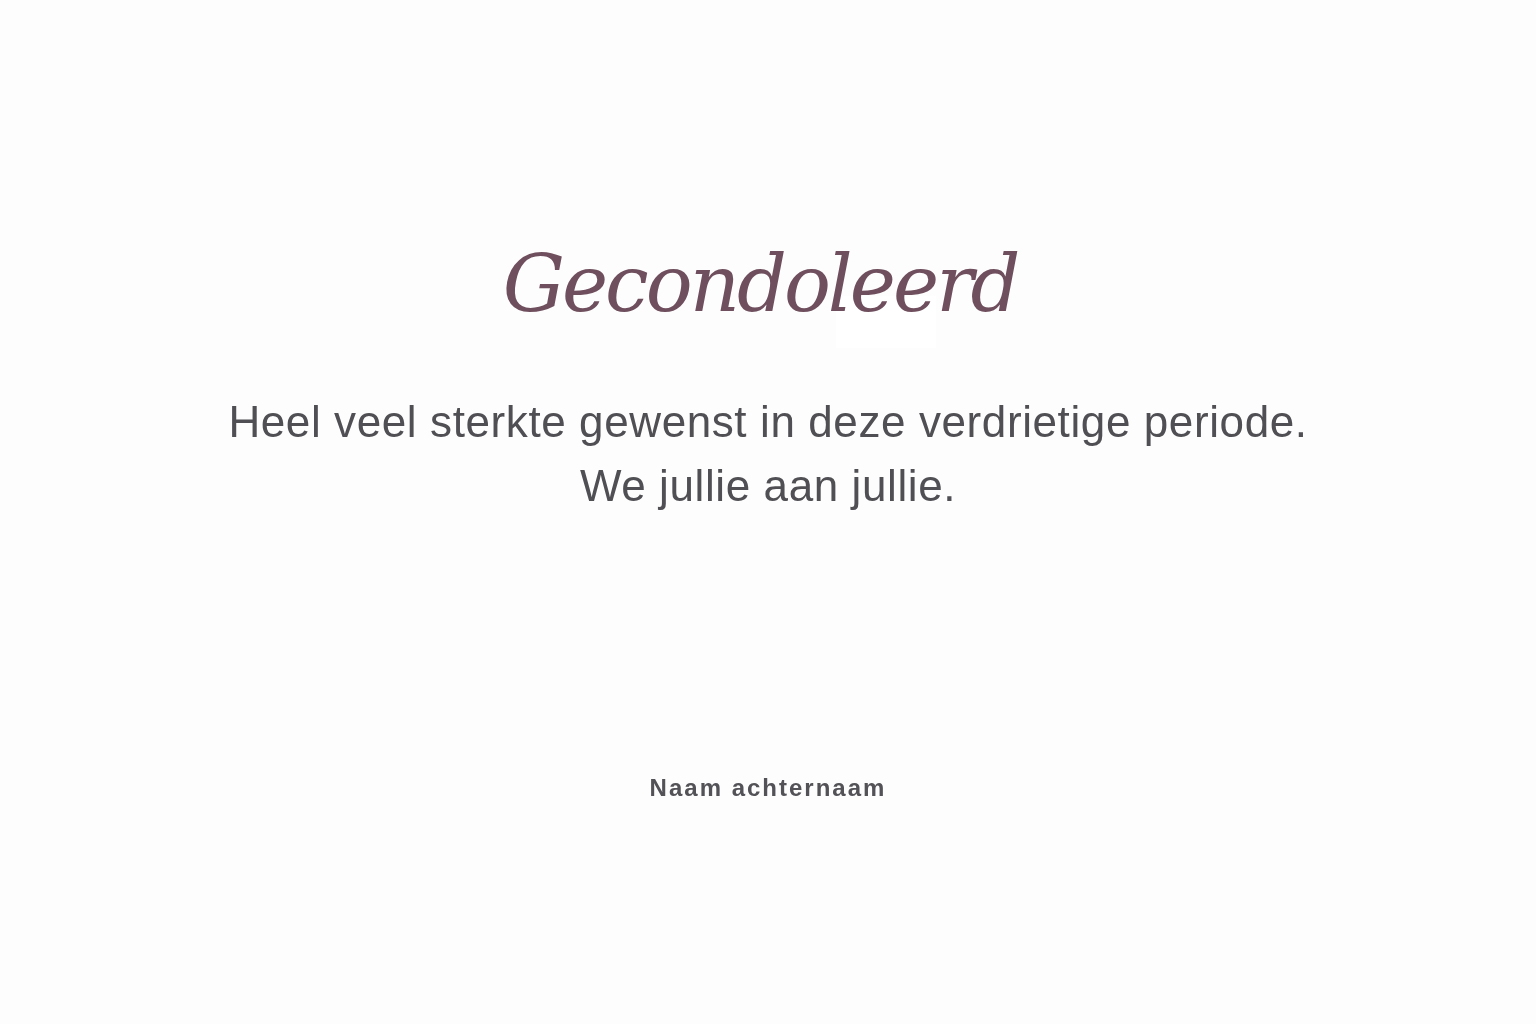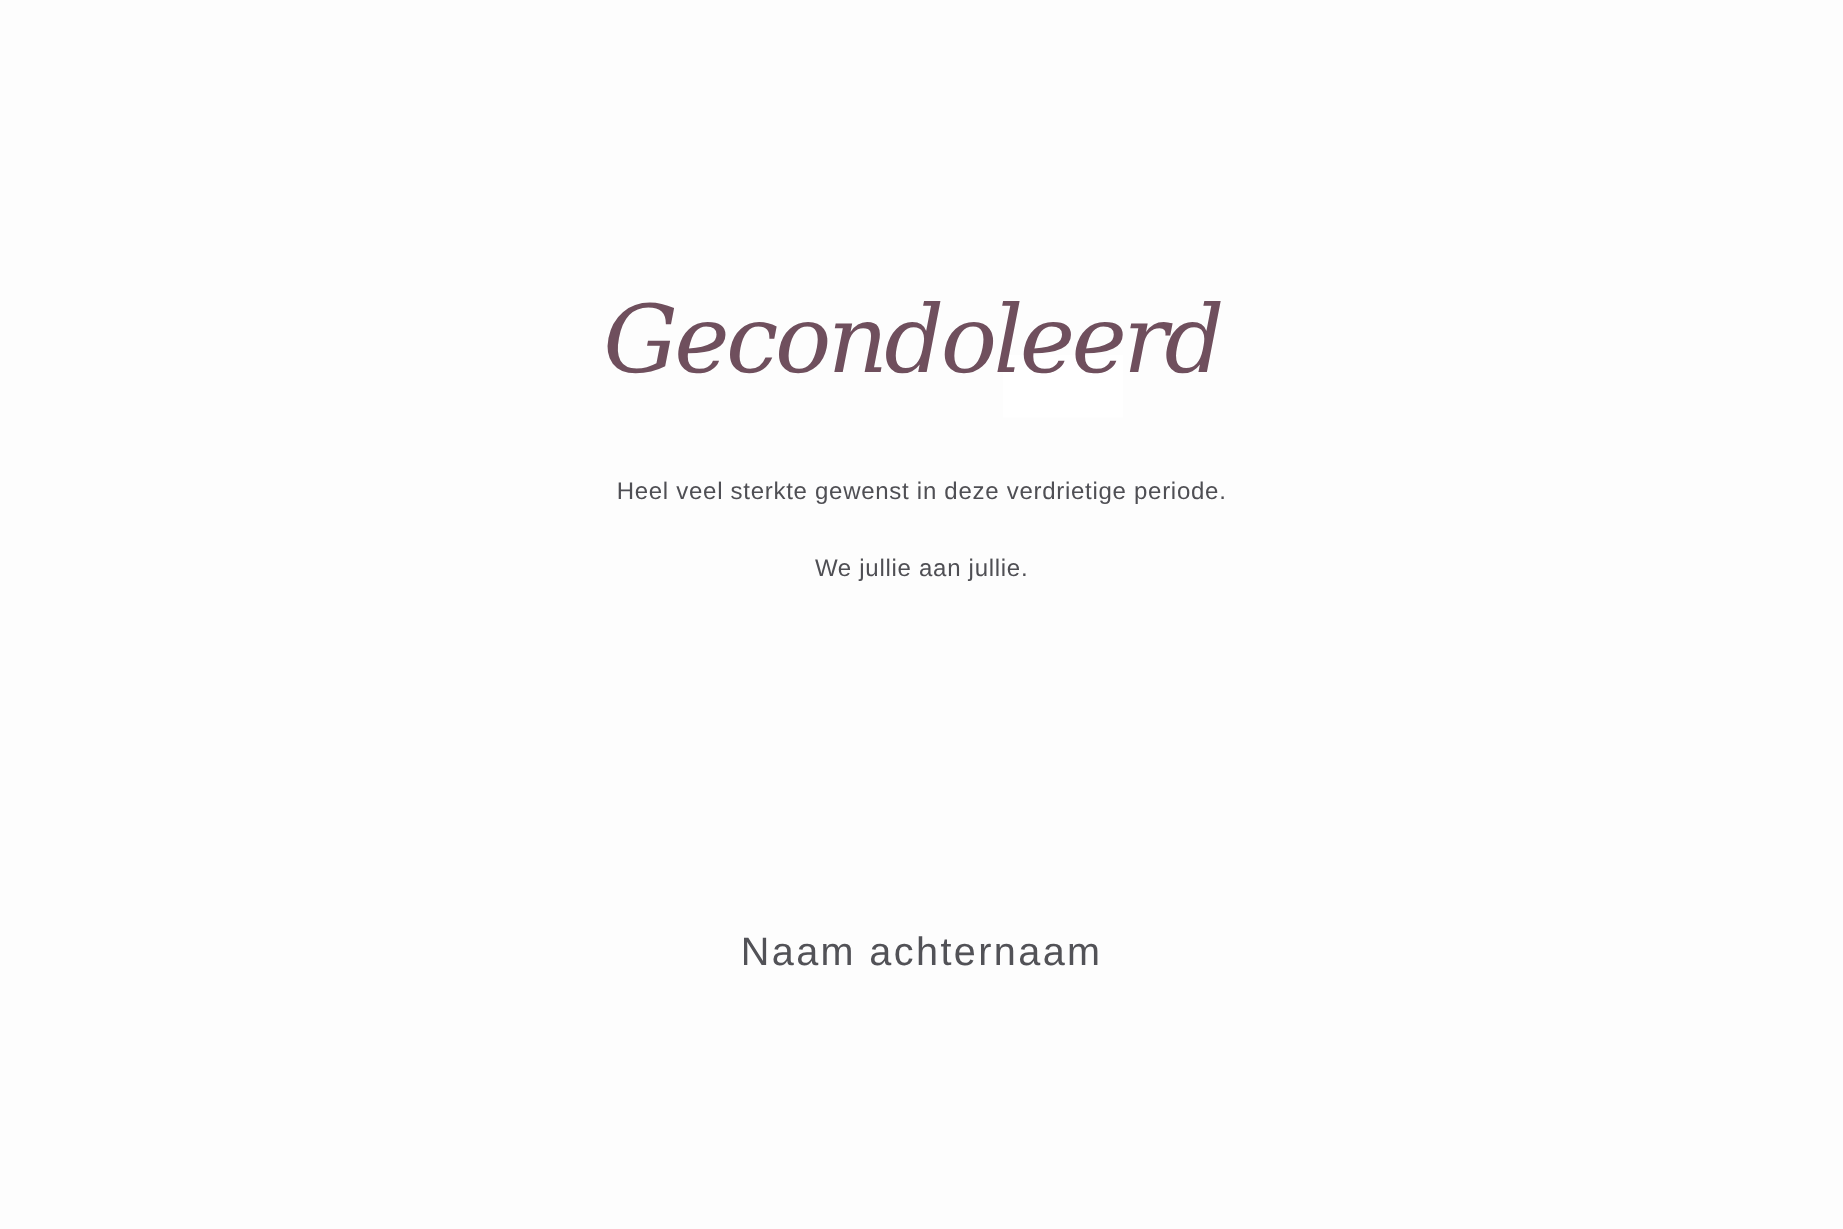--- a/index.html
+++ b/index.html
@@ -45,38 +45,38 @@
     line-height: 1.2;
   }
 
   .message-line {
     position: absolute;
     left: 0;
     right: 0;
     text-align: center;
     font-family: "Liberation Sans", sans-serif;
     font-weight: 300;
-    font-size: 20px;
+    font-size: 44px;
     letter-spacing: 0.6px;
     color: #4f4f54;
     line-height: 1;
   }
 
   .message-line-1 { top: 400px; }
   .message-line-2 { top: 464px; }
 
   .signature-name {
     position: absolute;
     top: 776px;
     left: 0;
     right: 0;
     text-align: center;
     font-family: "Liberation Sans", sans-serif;
-    font-weight: 400;
-    font-size: 33px;
+    font-weight: 700;
+    font-size: 24px;
     letter-spacing: 2px;
     color: #525257;
     line-height: 1;
   }
 </style>
 </head>
 <body>
 
 <div class="card-canvas">
 

